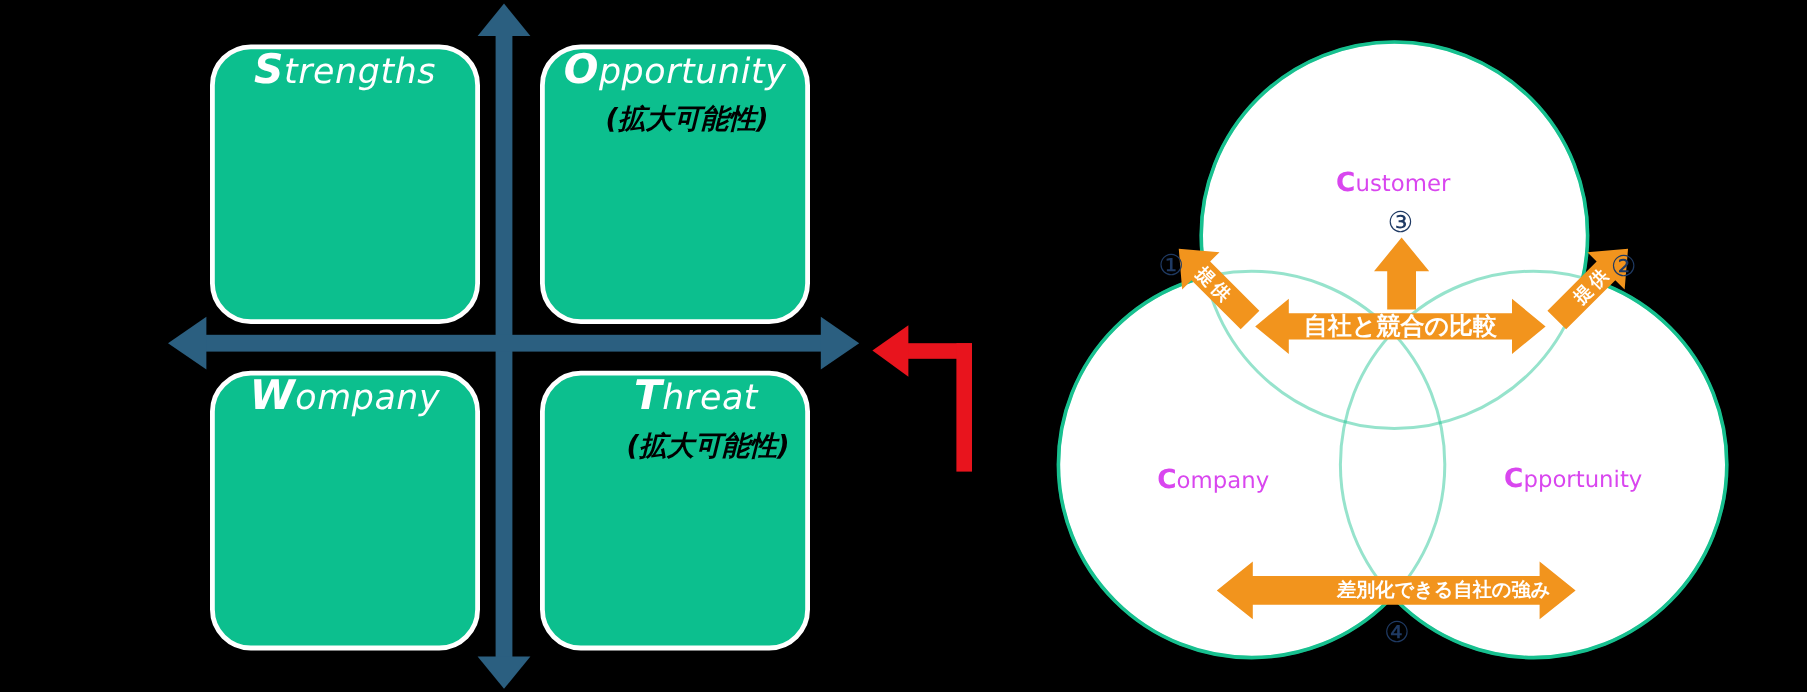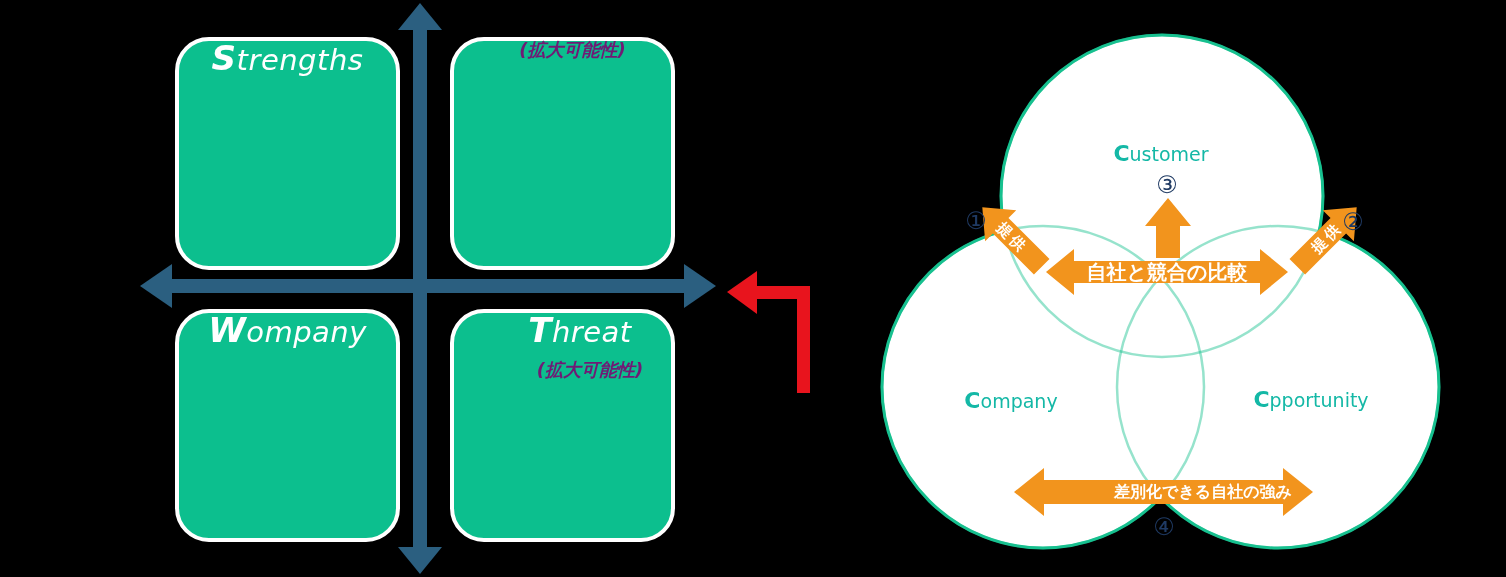--- a/index.html
+++ b/index.html
@@ -5,22 +5,22 @@
   *{margin:0;padding:0;box-sizing:border-box}
   html,body{background:#000;}
   body{font-family:"DejaVu Sans","Liberation Sans",sans-serif;}
   .canvas{position:relative;width:1506px;height:577px;background:#000;overflow:hidden;}
   .layer{position:absolute;left:0;top:0;width:1506px;height:577px;}
   .swot-box{position:absolute;width:225px;height:233px;background:#0cbf8e;border:4px solid #fff;
             border-radius:34px;display:flex;flex-direction:column;align-items:center;justify-content:flex-start;
             gap:14px;color:#fff;font-style:italic;}
   .box-title{font-size:29px;letter-spacing:.5px;line-height:1;}
   .box-title .lead{font-weight:bold;font-size:34px;}
-  .box-note{color:#701a75;font-size:18px;font-weight:bold;line-height:1;margin-left:20px;}
-  .venn-label{position:absolute;transform:translate(-50%,-50%);font-size:19px;color:#14b8a6;white-space:nowrap;}
+  .box-note{color:#000000;font-size:23px;font-weight:bold;line-height:1;margin-left:20px;}
+  .venn-label{position:absolute;transform:translate(-50%,-50%);font-size:19px;color:#d946ef;white-space:nowrap;}
   .venn-label .lead{font-weight:bold;font-size:22px;}
   .marker{position:absolute;transform:translate(-50%,-50%);font-size:24px;color:#1f3a63;}
   .arrow-text{position:absolute;color:#fff;font-weight:bold;white-space:nowrap;transform:translate(-50%,-50%);}
   .arrow-text.compare{font-size:20px;}
   .arrow-text.diff{font-size:16px;}
   .arrow-text.tilt-left{font-size:15px;letter-spacing:3px;transform:translate(-50%,-50%) rotate(45deg);}
   .arrow-text.tilt-right{font-size:15px;letter-spacing:3px;transform:translate(-50%,-50%) rotate(-45deg);}
 </style>
 </head>
 <body>
@@ -96,20 +96,21 @@
       <polygon points="1014,492 1044,468 1044,480 1283,480 1283,468 1313,492 1283,516 1283,504 1044,504 1044,516"></polygon>
     </g>
   </svg>
 
   <div class="swot-box" style="left:175px;top:37px;">
     <div class="box-title"><span class="lead">S</span><span>trengths</span></div>
 
   </div>
 
   <div class="swot-box" style="left:450px;top:37px;">
+    <div class="box-title"><span class="lead">O</span><span>pportunity</span></div>
     <div class="box-note">(拡大可能性)</div>
   </div>
 
   <div class="swot-box" style="left:175px;top:309px;">
     <div class="box-title"><span class="lead">W</span><span>ompany</span></div>
 
   </div>
 
   <div class="swot-box" style="left:450px;top:309px;padding-left:35px;">
     <div class="box-title"><span class="lead">T</span><span>hreat</span></div>

